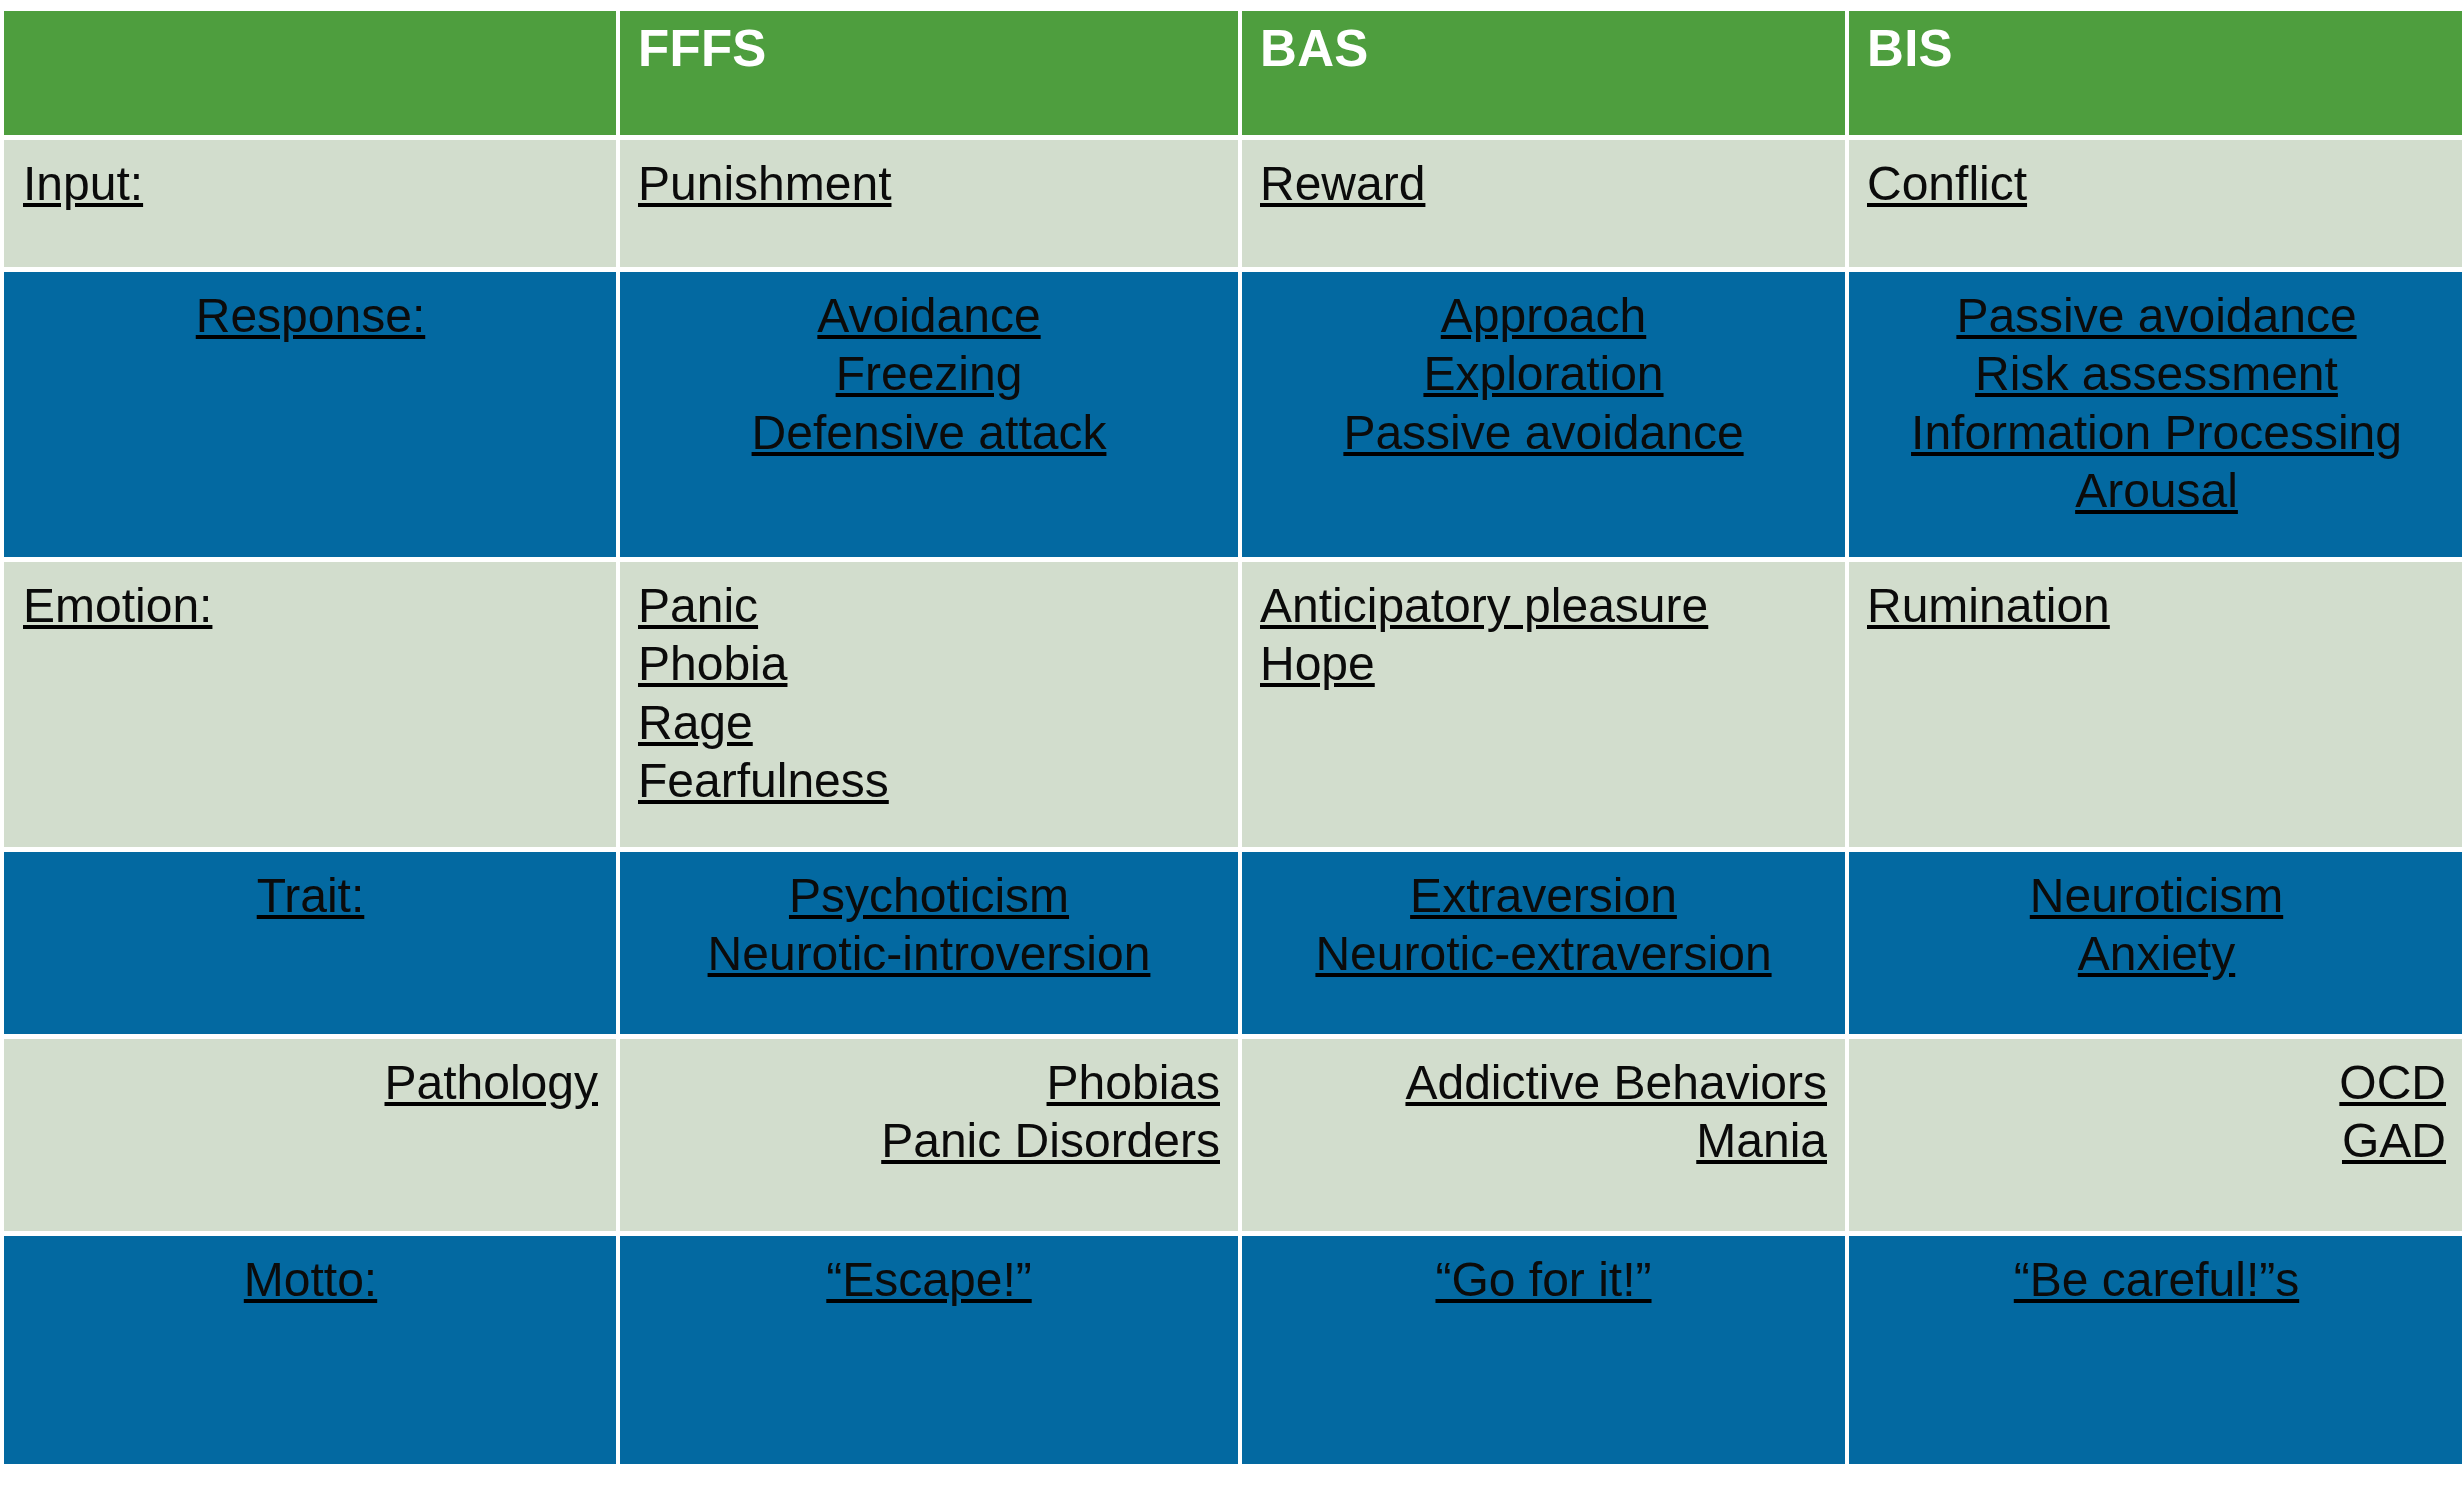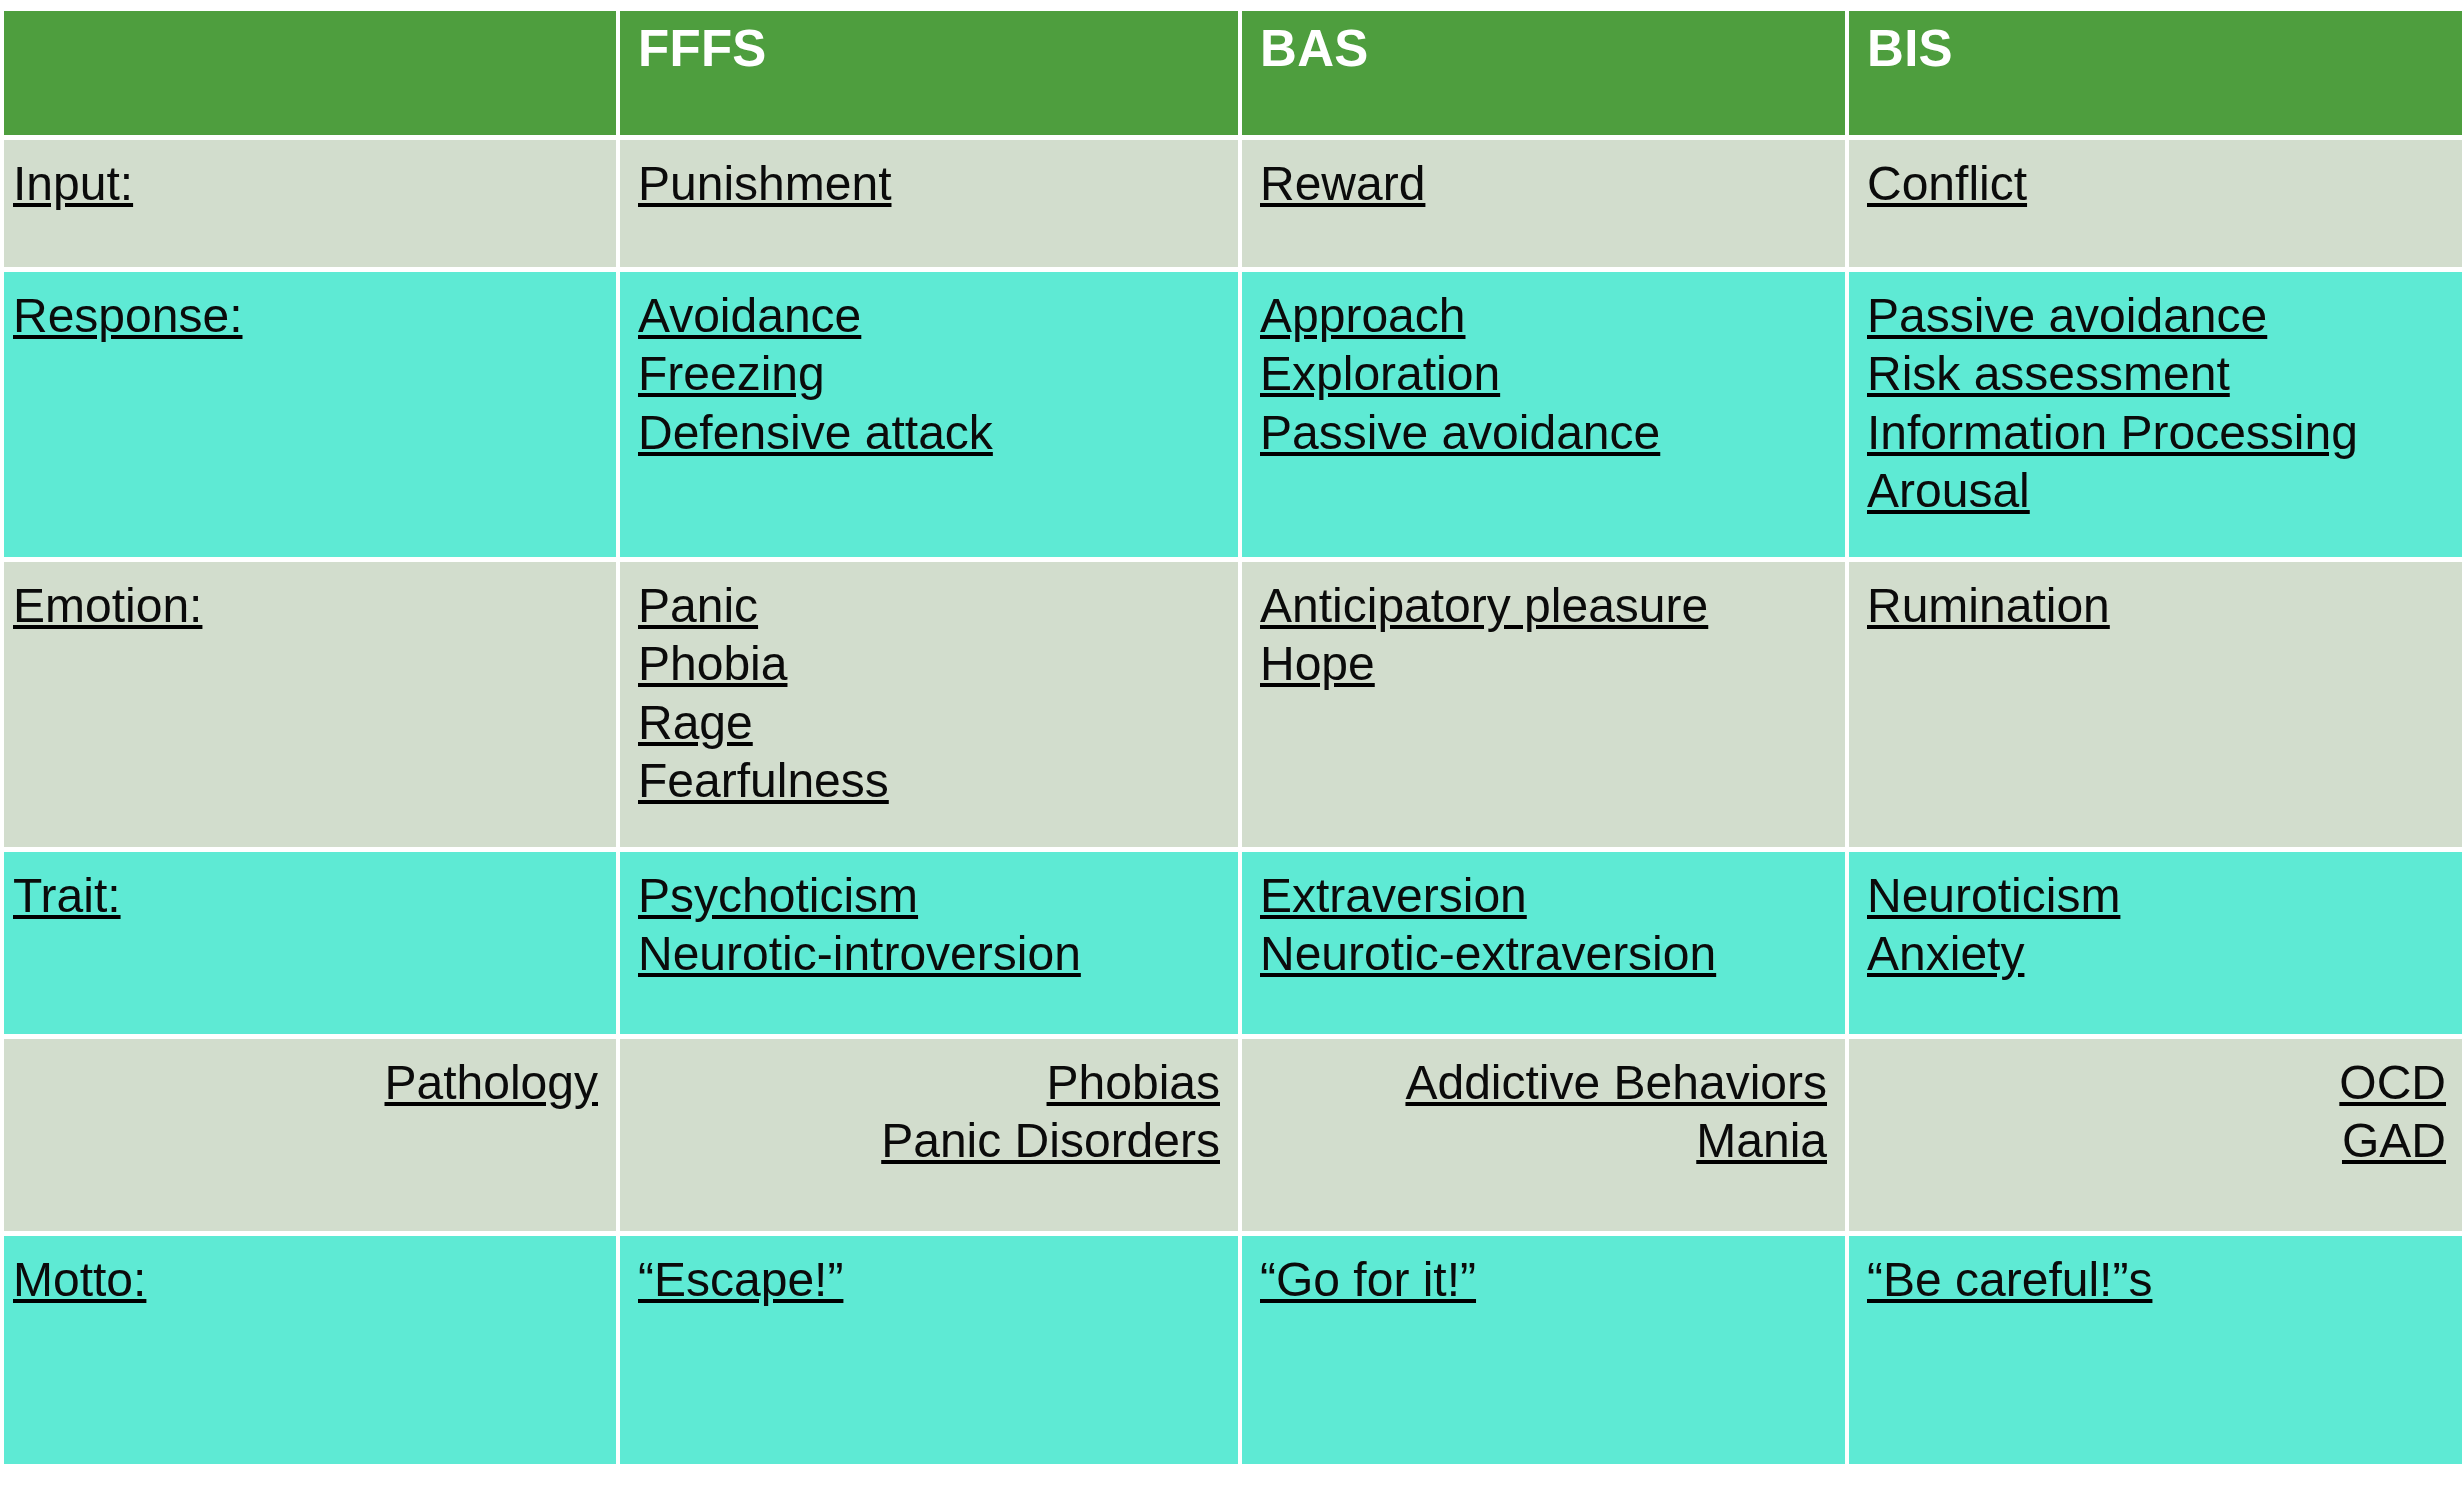--- a/index.html
+++ b/index.html
@@ -63,25 +63,25 @@
   td.cell {
     vertical-align: top;
     padding: 0 18px;
     font-size: 48px;
     line-height: 1.22;
     color: #0b0b0b;
     font-stretch: condensed;
   }
 
   td.cell.label-cell {
-    padding-left: 9px;
+    padding-left: 19px;
   }
 
   tr.tone-dark > td.cell { background: #d2ddcd; }
-  tr.tone-light > td.cell { background: #5eead4; }
+  tr.tone-light > td.cell { background: #0369a1; text-align: center; }
 
   
   tr.row-input    > td.cell { height: 127px; }
   tr.row-response > td.cell { height: 285px; }
   tr.row-emotion  > td.cell { height: 285px; }
   tr.row-trait    > td.cell { height: 182px; margin-top: 44px; }
   tr.row-pathology> td.cell { height: 192px; text-align: right; }
   tr.row-motto    > td.cell { height: 228px; }
 
   .cell-inner {

